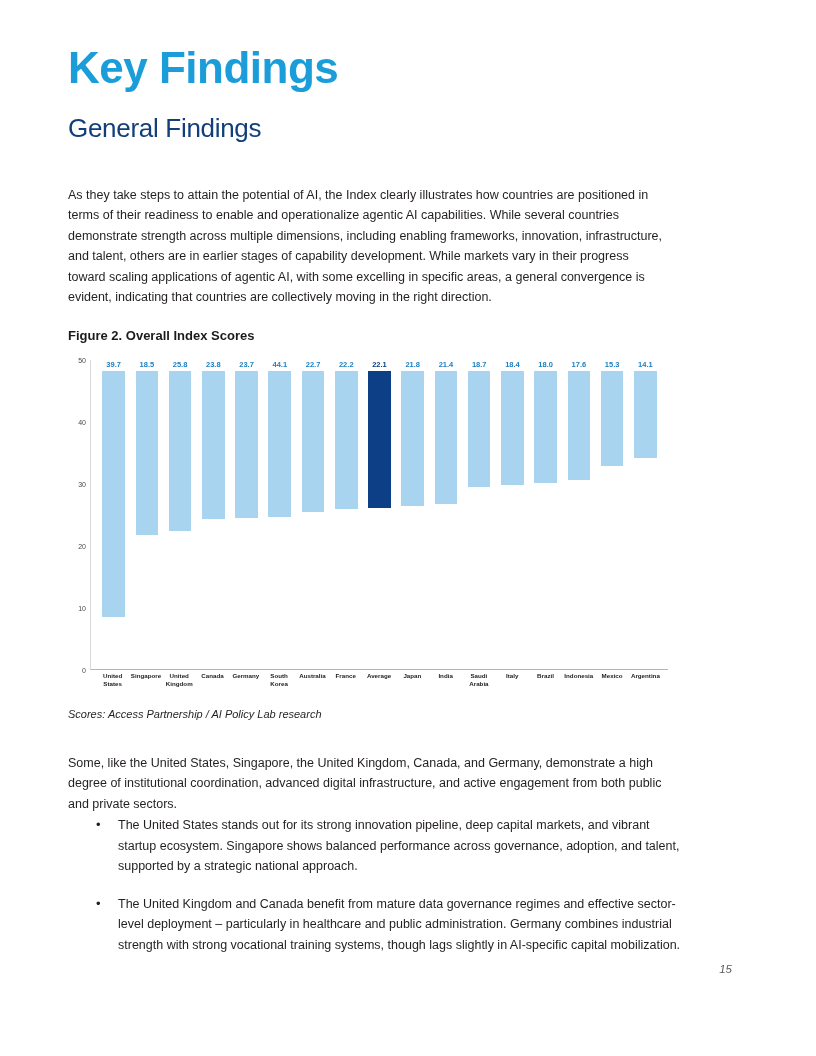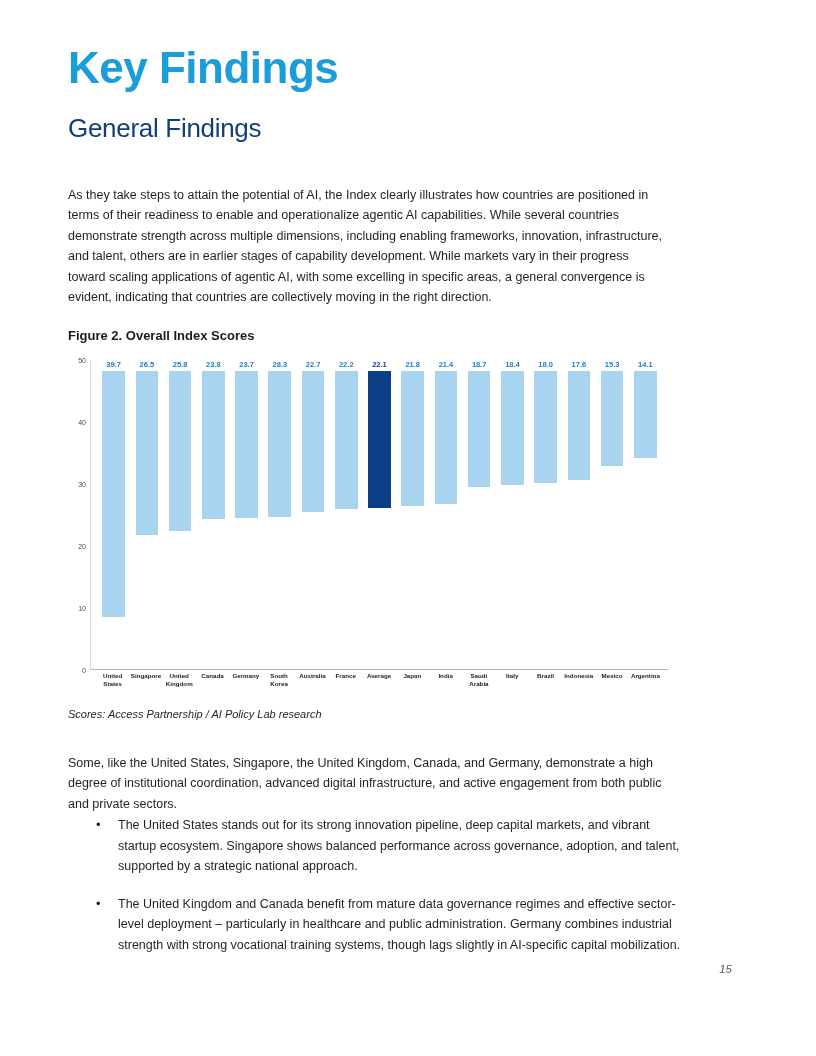--- a/index.html
+++ b/index.html
@@ -216,37 +216,37 @@
         <div class="y-tick" style="top: 70px;">40</div>
         <div class="y-tick" style="top: 8px;">50</div>
       </div>
     <div class="chart-area">
       <div class="bars">
           <div class="bar-col">
             <div class="bar-val">39.7</div>
             <div class="bar" style="height: 246.14px;"></div>
           </div>
           <div class="bar-col">
-            <div class="bar-val">26.5</div>
+            <div class="bar-val">18.5</div>
             <div class="bar" style="height: 164.3px;"></div>
           </div>
           <div class="bar-col">
             <div class="bar-val">25.8</div>
             <div class="bar" style="height: 159.96px;"></div>
           </div>
           <div class="bar-col">
             <div class="bar-val">23.8</div>
             <div class="bar" style="height: 147.56px;"></div>
           </div>
           <div class="bar-col">
             <div class="bar-val">23.7</div>
             <div class="bar" style="height: 146.94px;"></div>
           </div>
           <div class="bar-col">
-            <div class="bar-val">28.3</div>
+            <div class="bar-val">44.1</div>
             <div class="bar" style="height: 145.7px;"></div>
           </div>
           <div class="bar-col">
             <div class="bar-val">22.7</div>
             <div class="bar" style="height: 140.74px;"></div>
           </div>
           <div class="bar-col">
             <div class="bar-val">22.2</div>
             <div class="bar" style="height: 137.64px;"></div>
           </div>

